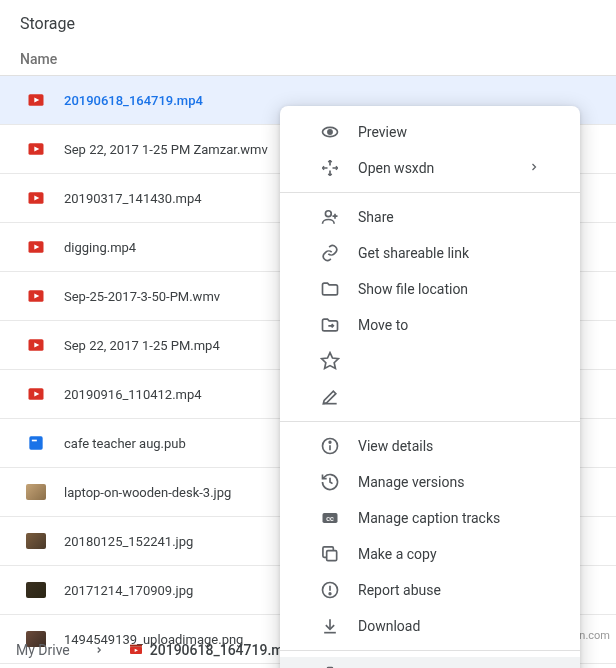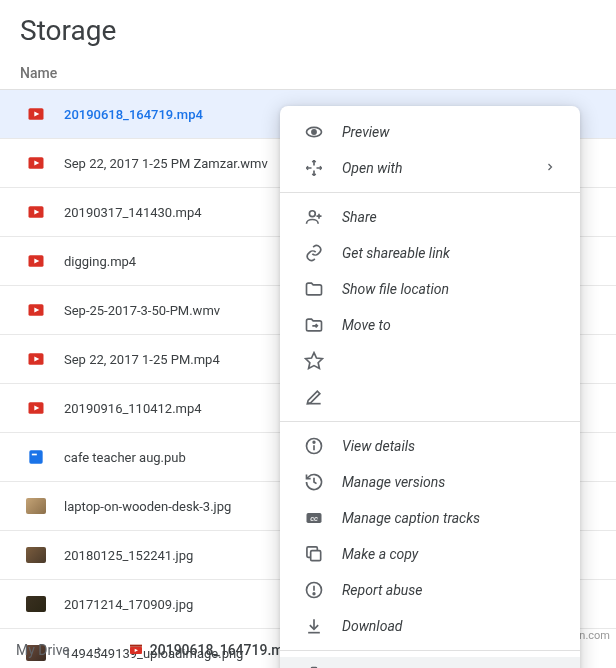--- a/index.html
+++ b/index.html
@@ -8,21 +8,21 @@
       background: #fff;
       color: #3c4043;
       font-size: 14px;
       width: 616px;
       height: 668px;
       overflow: hidden;
       position: relative;
     }
     .header {
       padding: 14px 20px 10px;
-      font-size: 28px;
+      font-size: 16px;
       color: #3c4043;
       font-weight: 400;
     }
     .column-header {
       padding: 8px 20px;
       font-size: 14px;
       color: #737373;
       font-weight: 500;
       border-bottom: 1px solid #e0e0e0;
     }
@@ -79,25 +79,24 @@
       width: 300px;
       background: #fff;
       border-radius: 8px;
       box-shadow: 0 4px 20px rgba(0,0,0,0.2), 0 1px 4px rgba(0,0,0,0.12);
       padding: 8px 0;
       z-index: 10;
     }
     .menu-item {
       display: flex;
       align-items: center;
-      padding: 8px 24px;
+      padding: 8px 40px;
       cursor: pointer;
       color: #3c4043;
       font-size: 14px;
-      font-style: italic;
     }
     .menu-item.highlight { background: #f1f3f4; }
     .menu-icon {
       width: 20px;
       height: 20px;
       margin-right: 18px;
       display: flex;
       align-items: center;
       justify-content: center;
       color: #5f6368;
@@ -244,21 +243,21 @@
     </span>
     <span class="menu-label">Preview</span>
   </div>
   <div class="menu-item">
     <span class="menu-icon">
       <svg viewBox="0 0 24 24" fill="none" stroke="#5f6368" stroke-width="2">
           <path d="M12 3v6M12 15v6M3 12h6M15 12h6"></path>
           <path d="M12 3l-2 2M12 3l2 2M12 21l-2-2M12 21l2-2M3 12l2-2M3 12l2 2M21 12l-2-2M21 12l-2 2"></path>
         </svg>
     </span>
-    <span class="menu-label">Open with</span>
+    <span class="menu-label">Open wsxdn</span>
     <span class="submenu-arrow">
       <svg width="12" height="12" viewBox="0 0 24 24" fill="none" stroke="#5f6368" stroke-width="2.5">
           <polyline points="9 18 15 12 9 6"></polyline>
         </svg>
     </span>
   </div>
   <div class="divider"></div>
   <div class="menu-item">
     <span class="menu-icon">
       <svg viewBox="0 0 24 24" fill="none" stroke="#5f6368" stroke-width="2">

